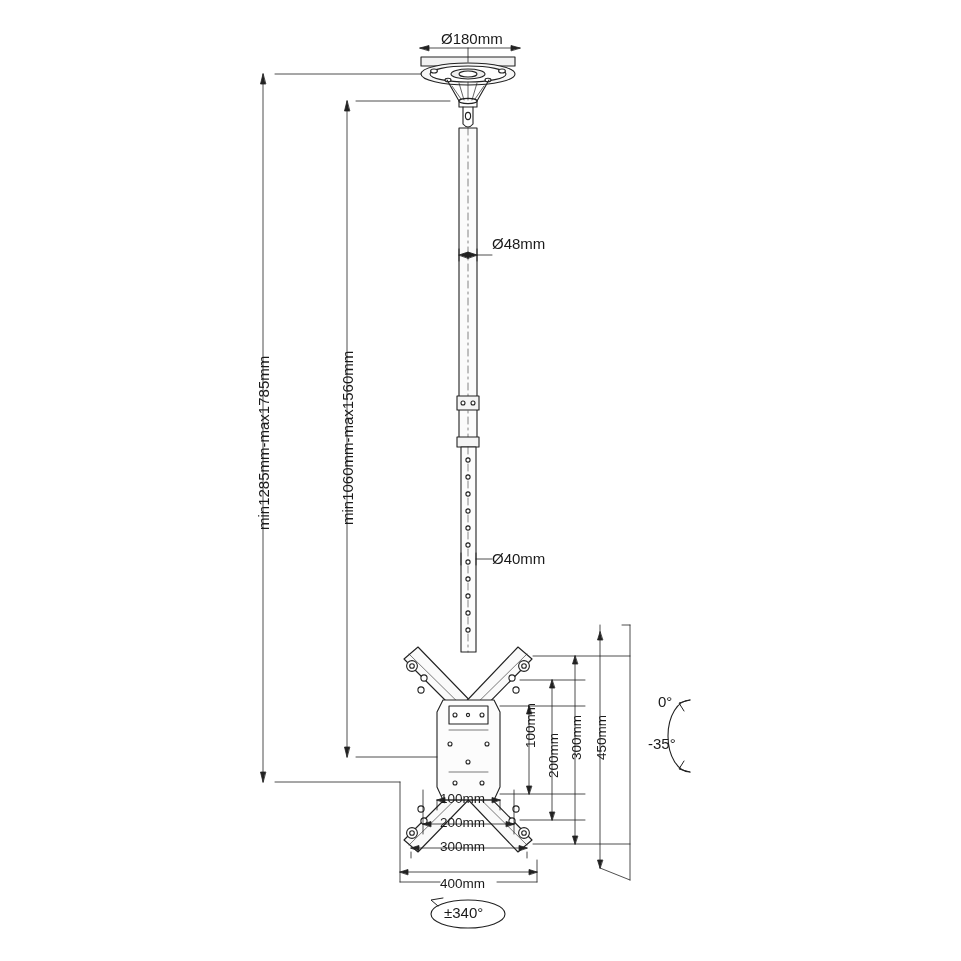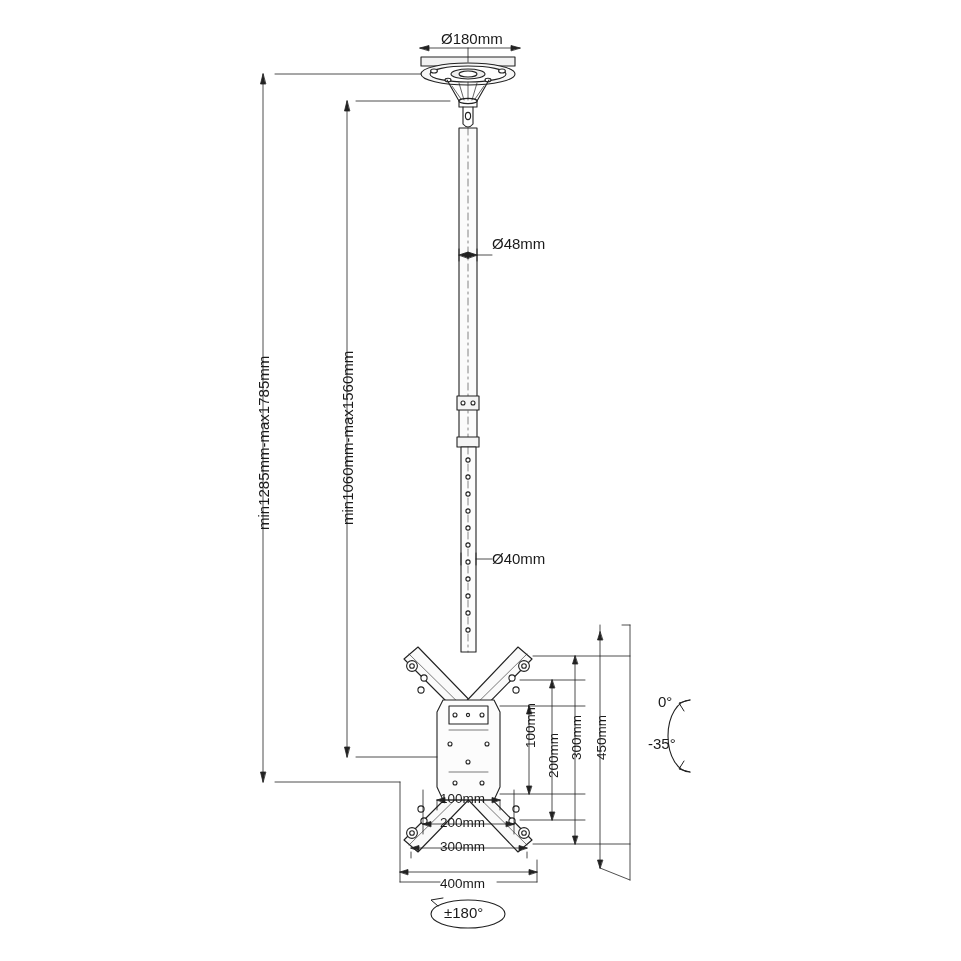--- a/index.html
+++ b/index.html
@@ -256,15 +256,15 @@
   <div class="dim-label vert-label small" style="left:595px; top:760px;">450mm</div>
 
   <div class="dim-label small" style="left:440px; top:792px;">100mm</div>
   <div class="dim-label small" style="left:440px; top:816px;">200mm</div>
   <div class="dim-label small" style="left:440px; top:840px;">300mm</div>
   <div class="dim-label small" style="left:440px; top:864px;margin-top:13px;">400mm</div>
 
   <div class="dim-label" style="left:658px; top:694px;">0°</div>
   <div class="dim-label" style="left:648px; top:736px;">-35°</div>
 
-  <div class="dim-label" style="left:444px; top:905px;">±180°</div>
+  <div class="dim-label" style="left:444px; top:905px;">±340°</div>
 
 </div>
 
 </body></html>

